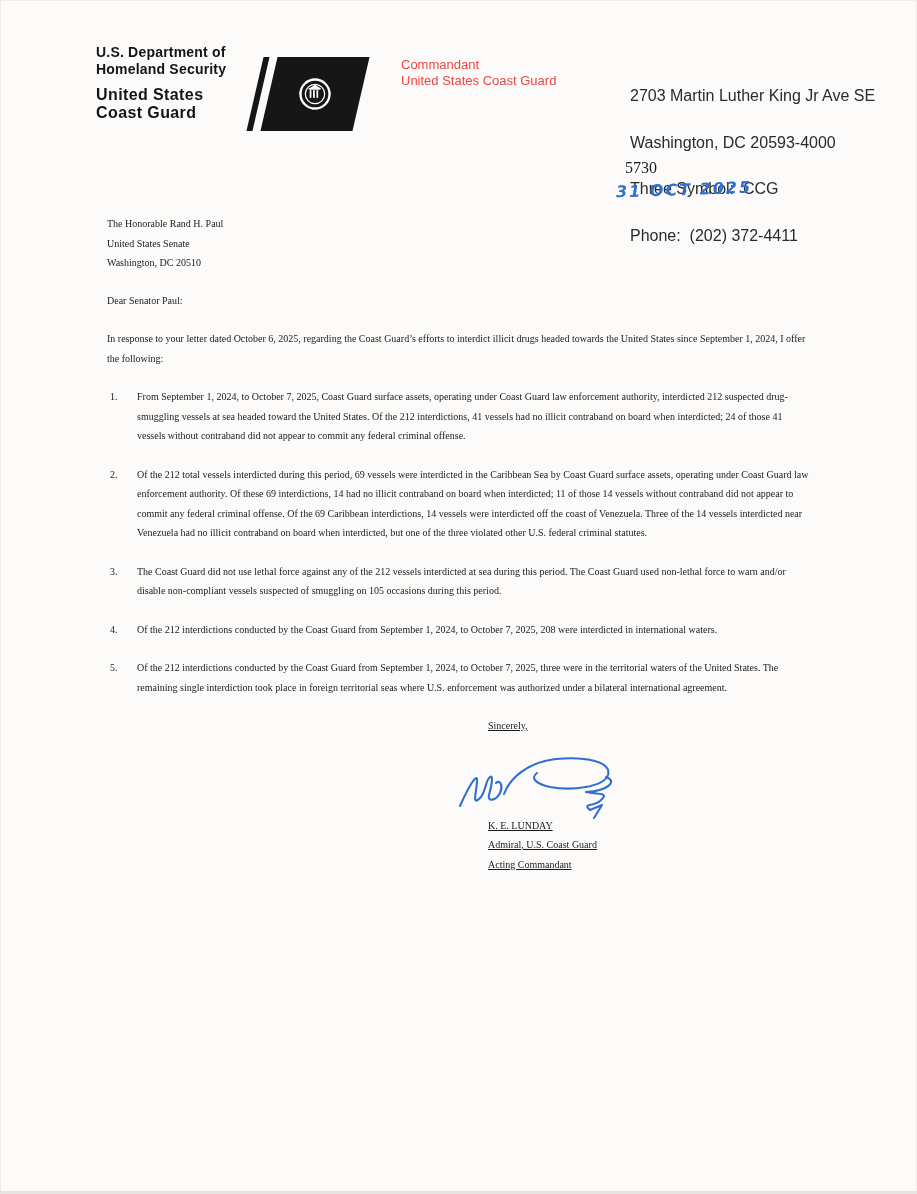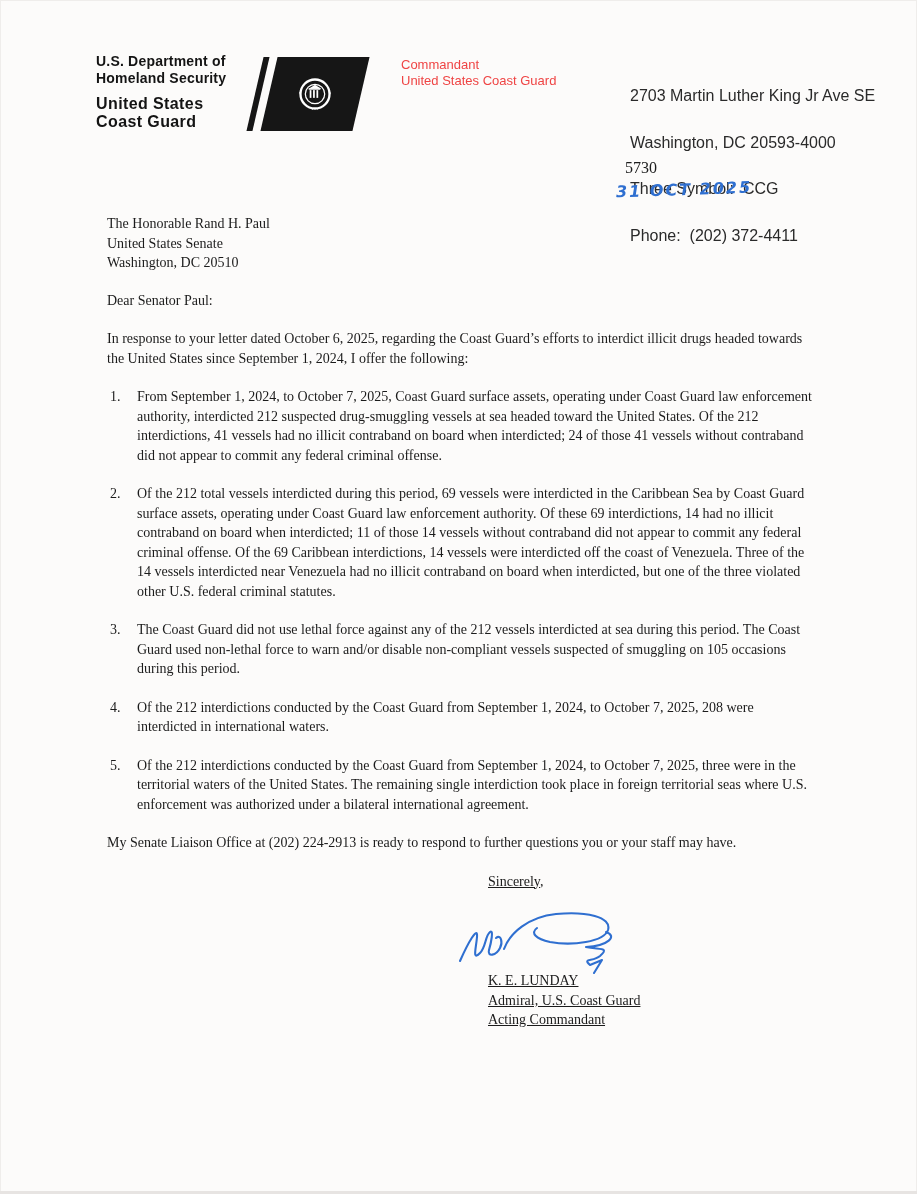--- a/index.html
+++ b/index.html
@@ -13,21 +13,21 @@
     color:#1c1c1c;
     box-shadow:inset 0 0 0 1px #efedeb;
   }
   .page::after{
     content:"";position:absolute;left:0;right:0;bottom:0;height:3px;
     background:#e7e4e2;
   }
 
   
   .lh-dept{
-    position:absolute;left:96px;top:53px;
+    position:absolute;left:96px;top:44px;
     font-family:"Liberation Sans", sans-serif;
     font-weight:bold;color:#141414;
   }
   .lh-dept .small{font-size:14px;line-height:17px;letter-spacing:.2px;}
   .lh-dept .big{font-size:16px;line-height:18px;letter-spacing:.4px;margin-top:8px;}
 
   .logo-wrap{position:absolute;left:243px;top:57px;width:130px;height:74px;}
   .logo-stripe{
     position:absolute;left:12px;top:0;width:6px;height:74px;
     background:#161616;transform:skewX(-13deg);
@@ -60,21 +60,21 @@
     font-family:"DejaVu Sans", sans-serif;
     font-style:italic;font-weight:bold;
     font-size:16px;letter-spacing:2px;
     color:#2f6fd0;
     transform:rotate(-2deg);
   }
 
   
   .letter-body{
     position:absolute;left:107px;top:214px;width:706px;
-    font-size:14px;line-height:19.5px;color:#1b1b1b;
+    font-size:10px;line-height:19.5px;color:#1b1b1b;
   }
   .letter-body p{margin:0 0 19px 0;}
   .addr-block div{line-height:19.5px;}
   .addr-block{margin-bottom:18px;}
   .salutation{margin-bottom:19px;}
   .num-item{position:relative;padding-left:30px;margin-bottom:19px;}
   .num-item .num{position:absolute;left:3px;top:0;}
   .closing{margin-bottom:42px;}
 
   .sig-block{margin-left:381px;text-decoration:underline;}
@@ -160,21 +160,20 @@
     <div class="num-item">
       <span class="num">4.</span>
       <span>Of the 212 interdictions conducted by the Coast Guard from September 1, 2024, to October 7, 2025, 208 were interdicted in international waters.</span>
     </div>
 
     <div class="num-item">
       <span class="num">5.</span>
       <span>Of the 212 interdictions conducted by the Coast Guard from September 1, 2024, to October 7, 2025, three were in the territorial waters of the United States. The remaining single interdiction took place in foreign territorial seas where U.S. enforcement was authorized under a bilateral international agreement.</span>
     </div>
 
-    <p class="closing">My Senate Liaison Office at (202) 224-2913 is ready to respond to further questions you or your staff may have.</p>
 
     <div class="sig-block">
       <div class="valediction">Sincerely,</div>
 
       <svg class="sig-scribble" width="200" height="78" viewBox="0 0 200 78">
         <g fill="none" stroke="#2f6fd0" stroke-width="2.1" stroke-linecap="round" stroke-linejoin="round">
           <path d="M6 58 C 14 40, 24 22, 23 34 C 22 46, 18 58, 26 50 C 32 44, 31 33, 36 29 C 40 26, 37 40, 35 47 C 33 54, 42 53, 46 45 C 49 39, 47 31, 42 35"></path>
           <path d="M50 46 C 56 30, 74 14, 102 11 C 132 8, 158 14, 154 27 C 150 39, 118 43, 96 39 C 82 36, 76 30, 83 25"></path>
           <path d="M152 29 C 164 33, 154 43, 132 44 C 146 47, 156 44, 146 53 C 139 59, 128 55, 136 62 L 148 57 L 140 70"></path>
         </g>

